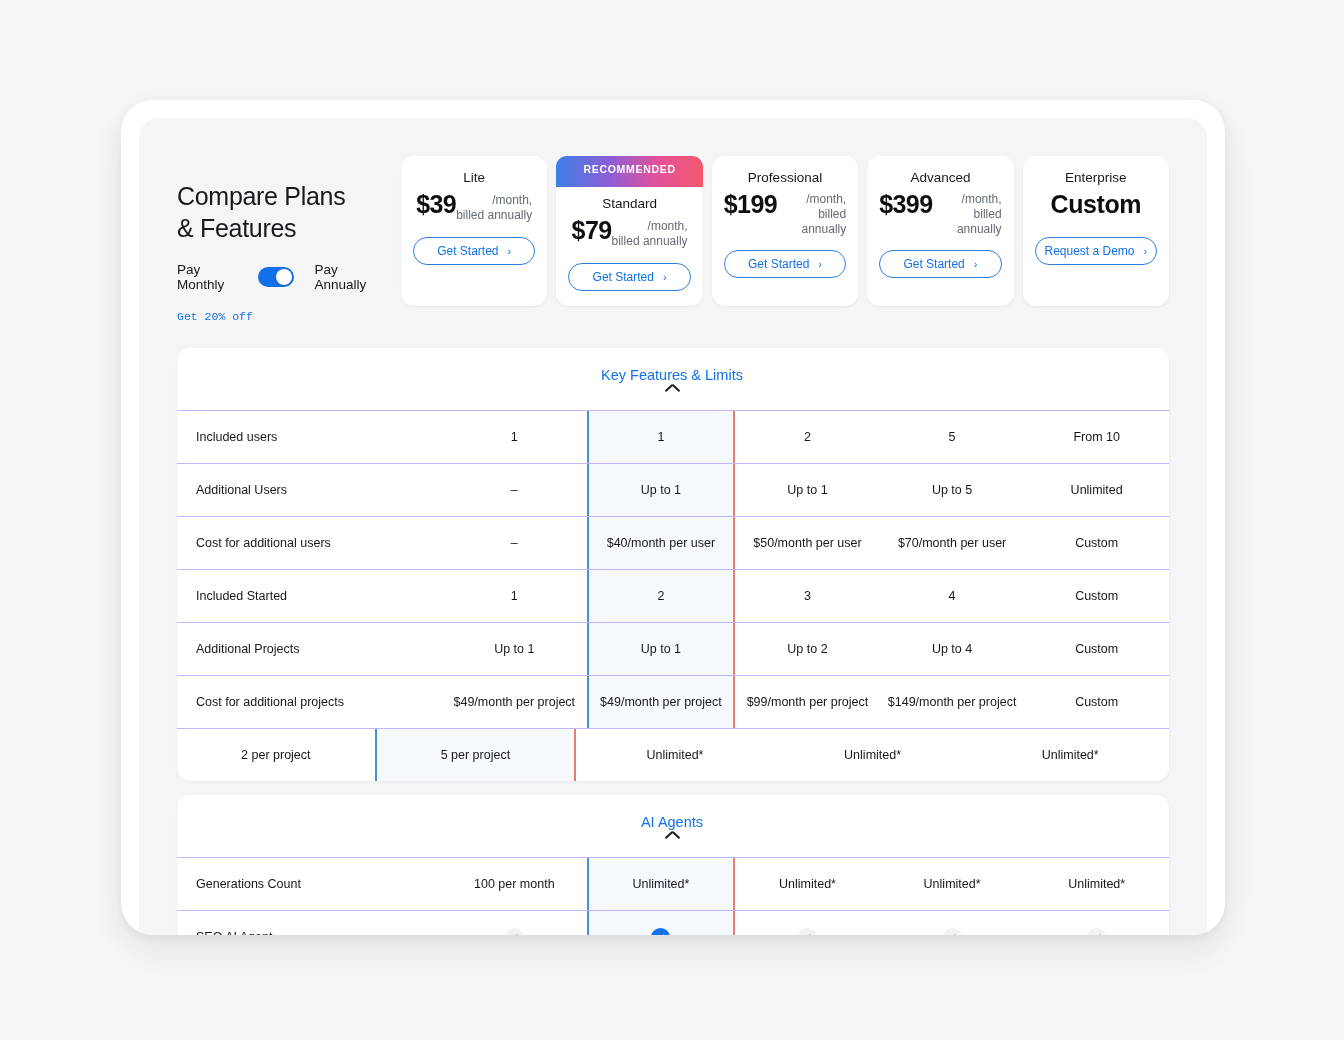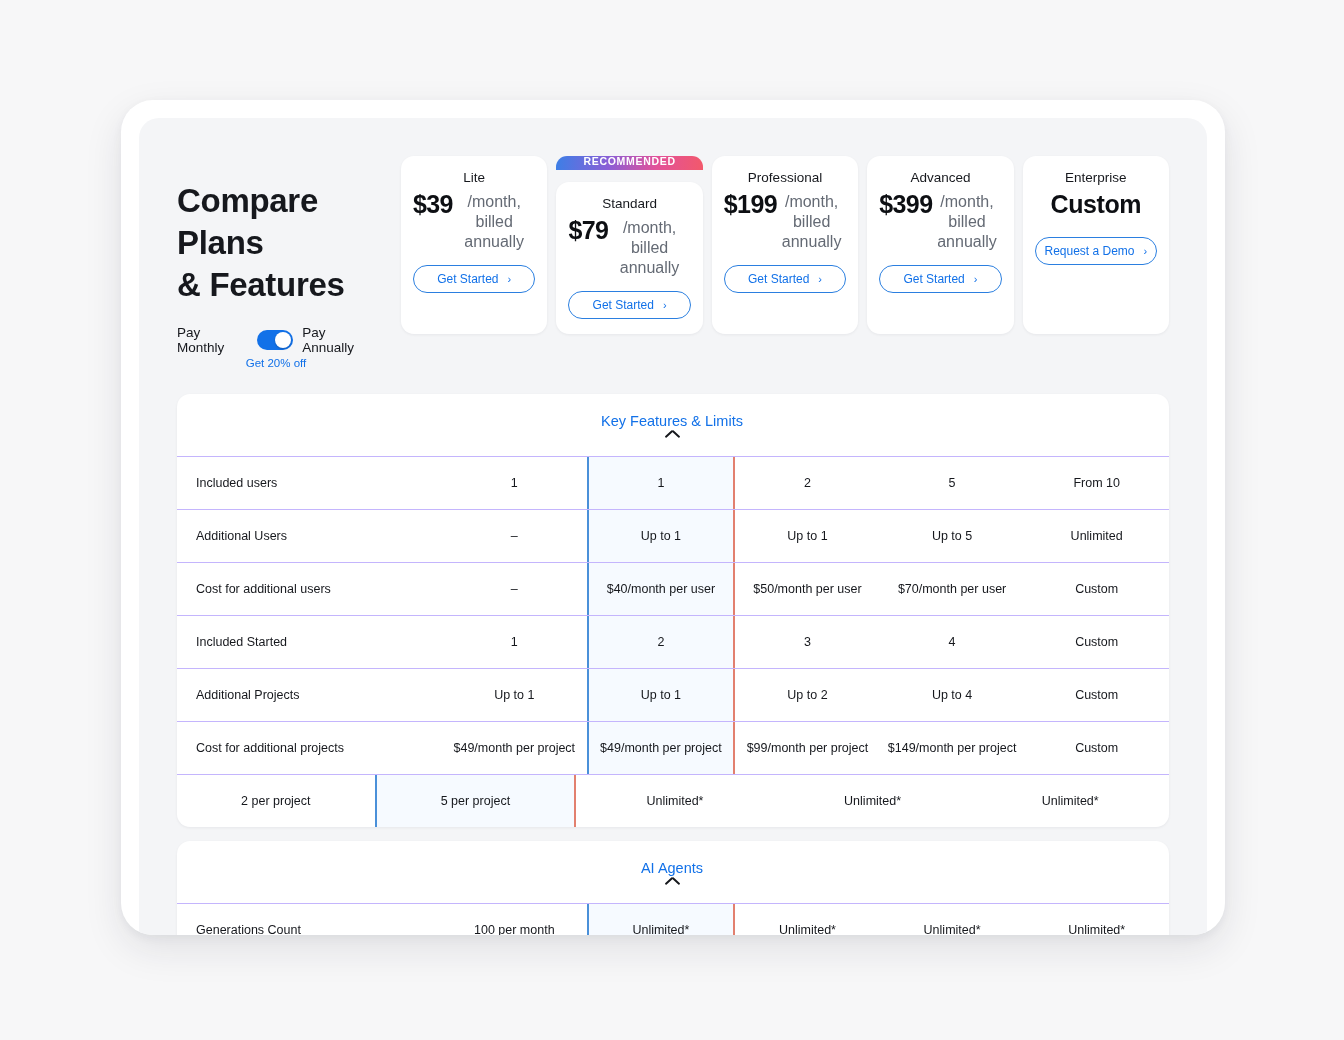--- a/index.html
+++ b/index.html
@@ -32,60 +32,60 @@
 
   
   .top-area {
     display: flex;
     align-items: flex-start;
     padding: 38px 38px 0 38px;
     gap: 0;
   }
   .compare-block { width: 200px; flex: none; padding-top: 24px; }
   .compare-title {
-    font-size: 33px; font-weight: 700; color: #16181d;
+    font-size: 25px; font-weight: 400; color: #16181d;
     line-height: 1.28; letter-spacing: -0.3px;
     white-space: pre-line;
   }
   .toggle-row {
-    display: flex; align-items: center; gap: 9px;
+    display: flex; align-items: center; gap: 21px;
     margin-top: 18px;
   }
   .toggle-label { font-size: 13.5px; color: #16181d; }
   .switch {
     width: 36px; height: 20px; border-radius: 10px;
     background: #1271e8; position: relative; flex: none;
     cursor: pointer;
   }
   .switch .knob {
     position: absolute; right: 2px; top: 2px;
     width: 16px; height: 16px; border-radius: 50%;
     background: #fff;
     box-shadow: 0 1px 2px rgba(0,0,0,0.2);
   }
   .discount {
     font-size: 11.5px; color: #1271e8;
-    text-align: center; margin-top: 2px; padding-right: 2px;
+    text-align: left; margin-top: 18px; padding-right: 2px; font-family: Liberation Mono, monospace;
   }
 
   
   .cards { display: flex; flex: 1; gap: 9px; padding-left: 24px; }
   .plan-card {
     flex: 1;
     background: #fff;
     border-radius: 13px;
     padding: 14px 12px 15px 12px;
     position: relative;
     box-shadow: 0 1px 3px rgba(20,24,40,0.06);
     display: flex; flex-direction: column; align-items: center;
   }
   .plan-card.recommended { margin-top: 26px; }
   .rec-badge {
     position: absolute; left: 0; right: 0; top: -26px;
-    height: 14px;
+    height: 31px;
     border-radius: 11px 11px 0 0;
     background: linear-gradient(95deg,#3c7fe6 0%,#8b5fd6 36%,#e2519a 68%,#f2596b 100%);
     color: #fff; font-size: 10.5px; font-weight: 700;
     letter-spacing: 0.7px;
     display: flex; align-items: center; justify-content: center;
     padding-bottom: 5px;
   }
   .plan-name {
     font-size: 13.5px; color: #16181d; font-weight: 400;
     margin-bottom: 5px;
@@ -93,22 +93,22 @@
   .price-row {
     display: flex; align-items: baseline; justify-content: center;
     margin-bottom: 13px; min-height: 34px;
   }
   .price-amount {
     font-size: 25px; font-weight: 700; color: #0d0f13;
     letter-spacing: -0.6px; line-height: 1.15;
   }
   .price-amount.custom { font-size: 25px; letter-spacing: -0.4px; }
   .price-note {
-    font-size: 16px; color: #646a74; line-height: 1.25;
-    text-align: center; white-space: pre-line; align-self: center;
+    font-size: 12px; color: #646a74; line-height: 1.25;
+    text-align: right; white-space: pre-line; align-self: center;
     margin-top: 2px;
   }
   .cta-btn {
     width: 100%;
     border: 1px solid #2b7fe0;
     border-radius: 16px;
     background: #fff;
     color: #1271e8;
     font-size: 12px;
     font-family: "Liberation Sans", sans-serif;

